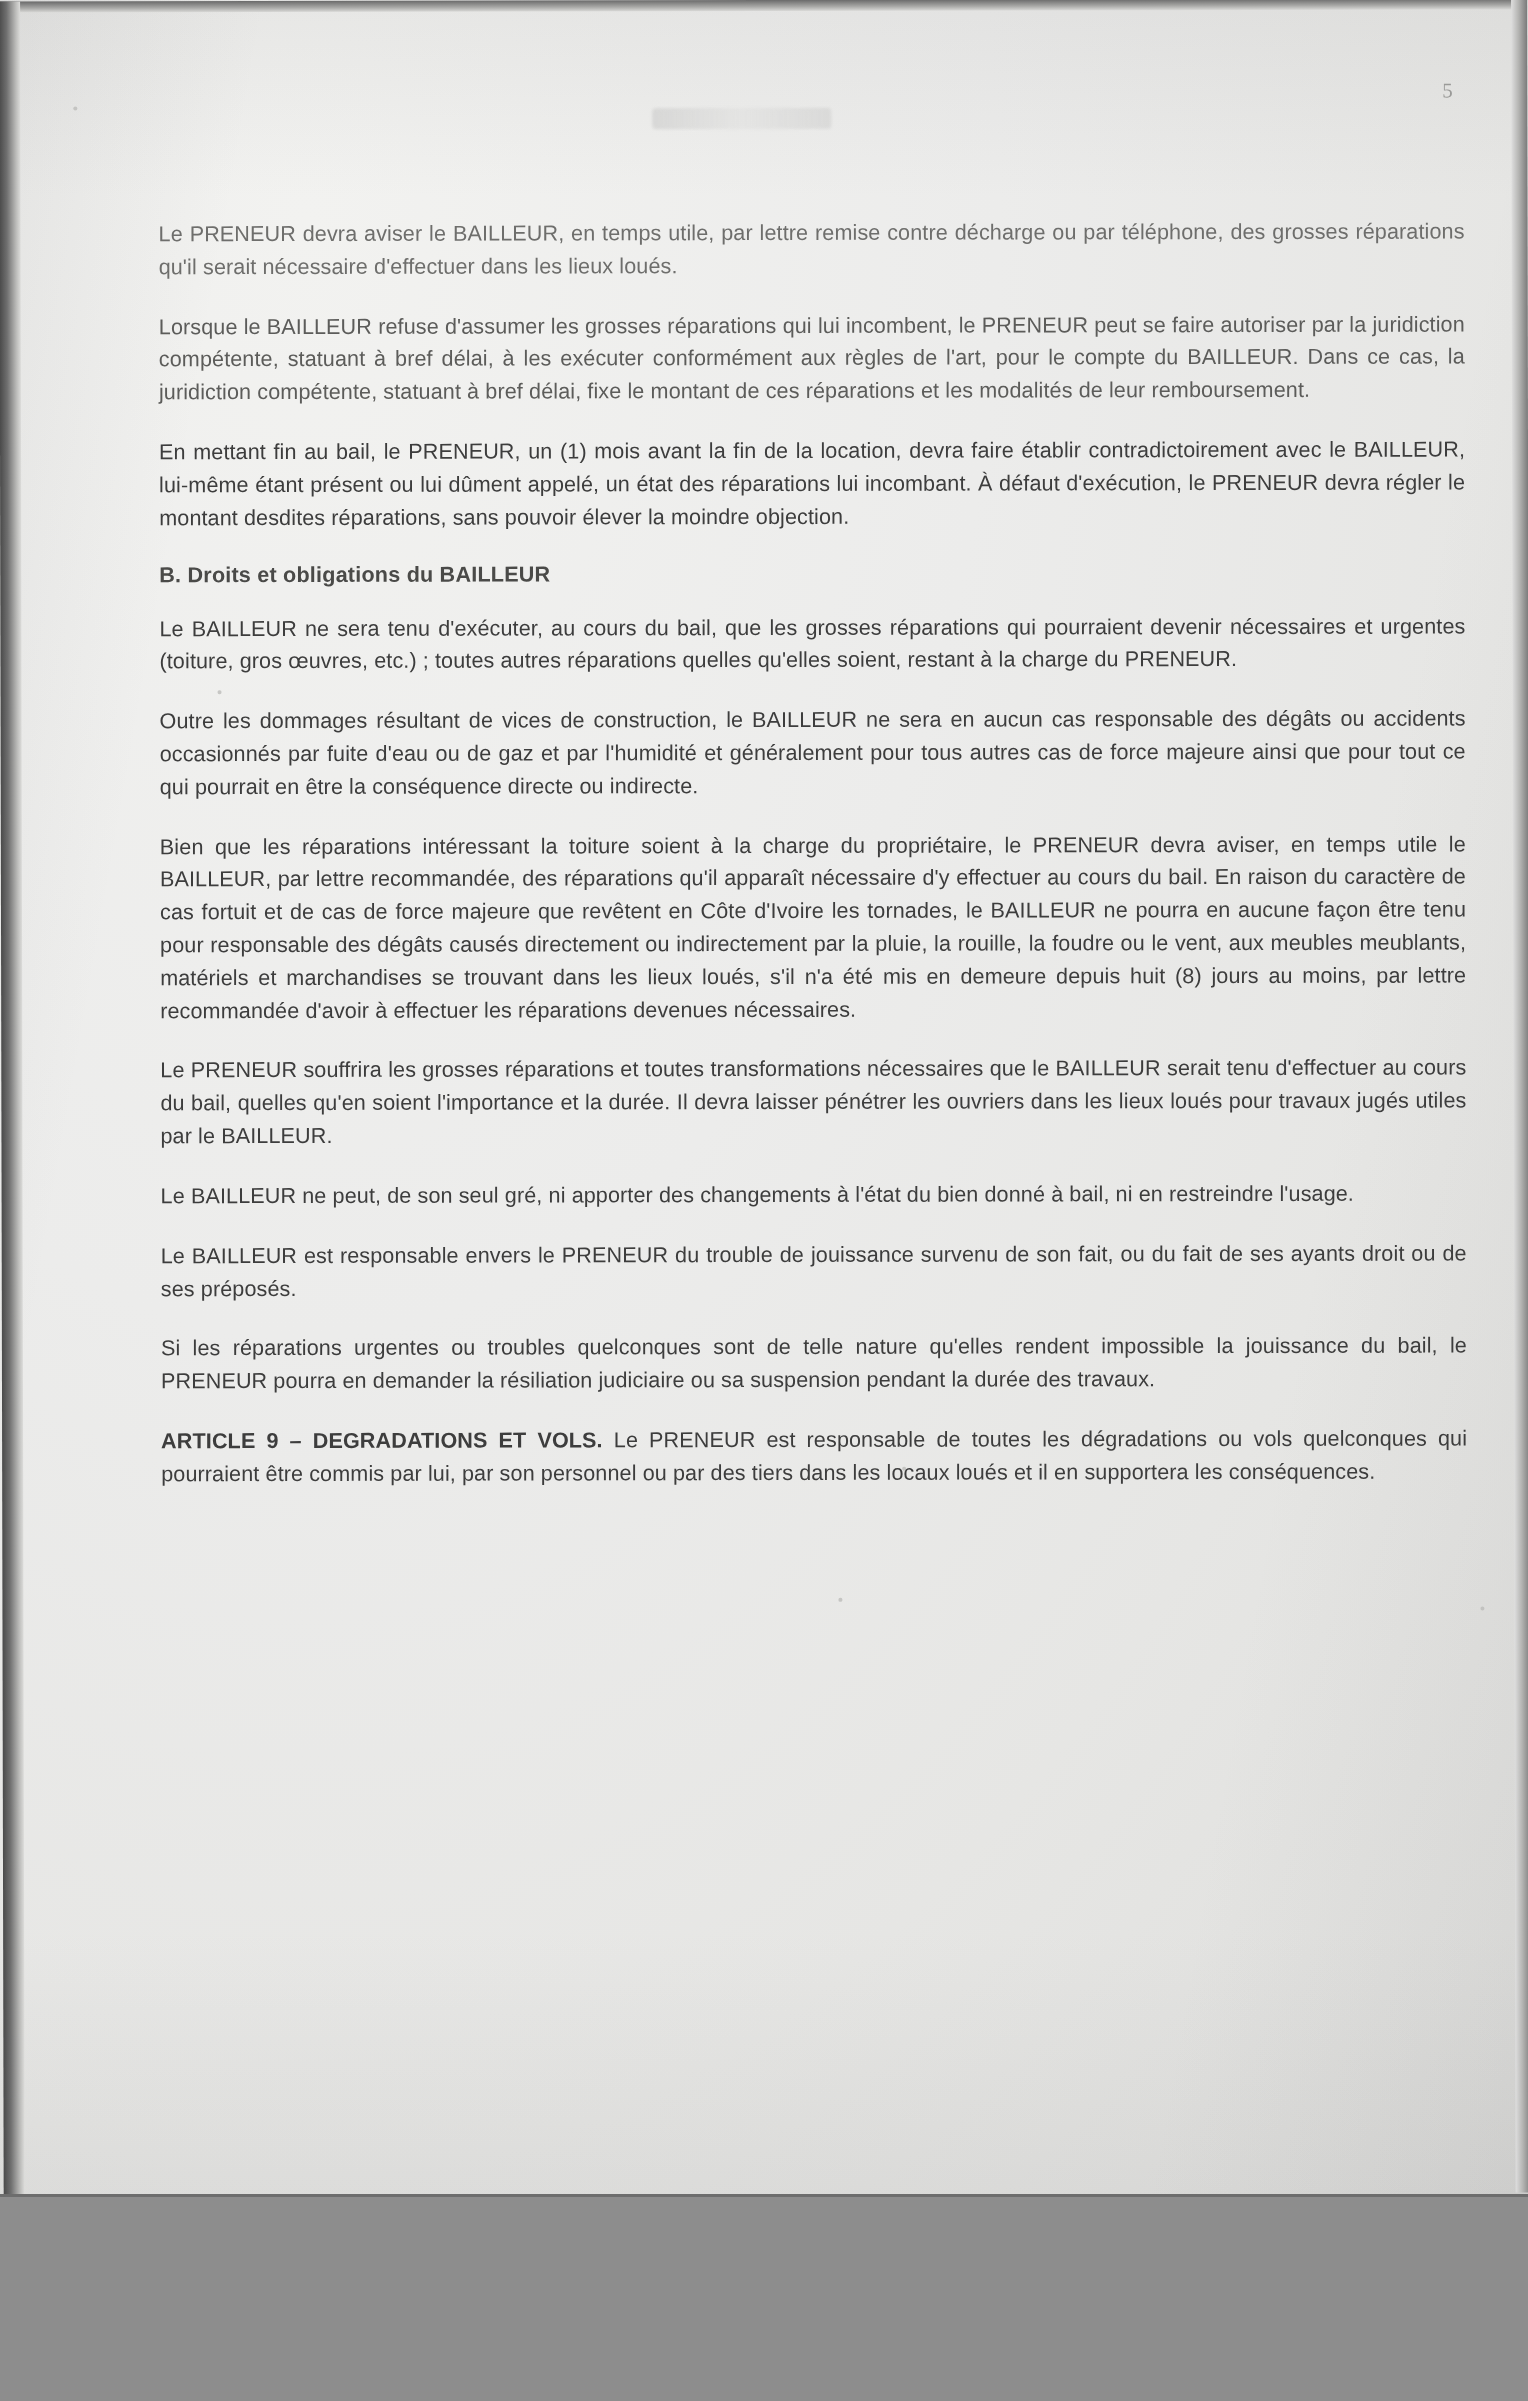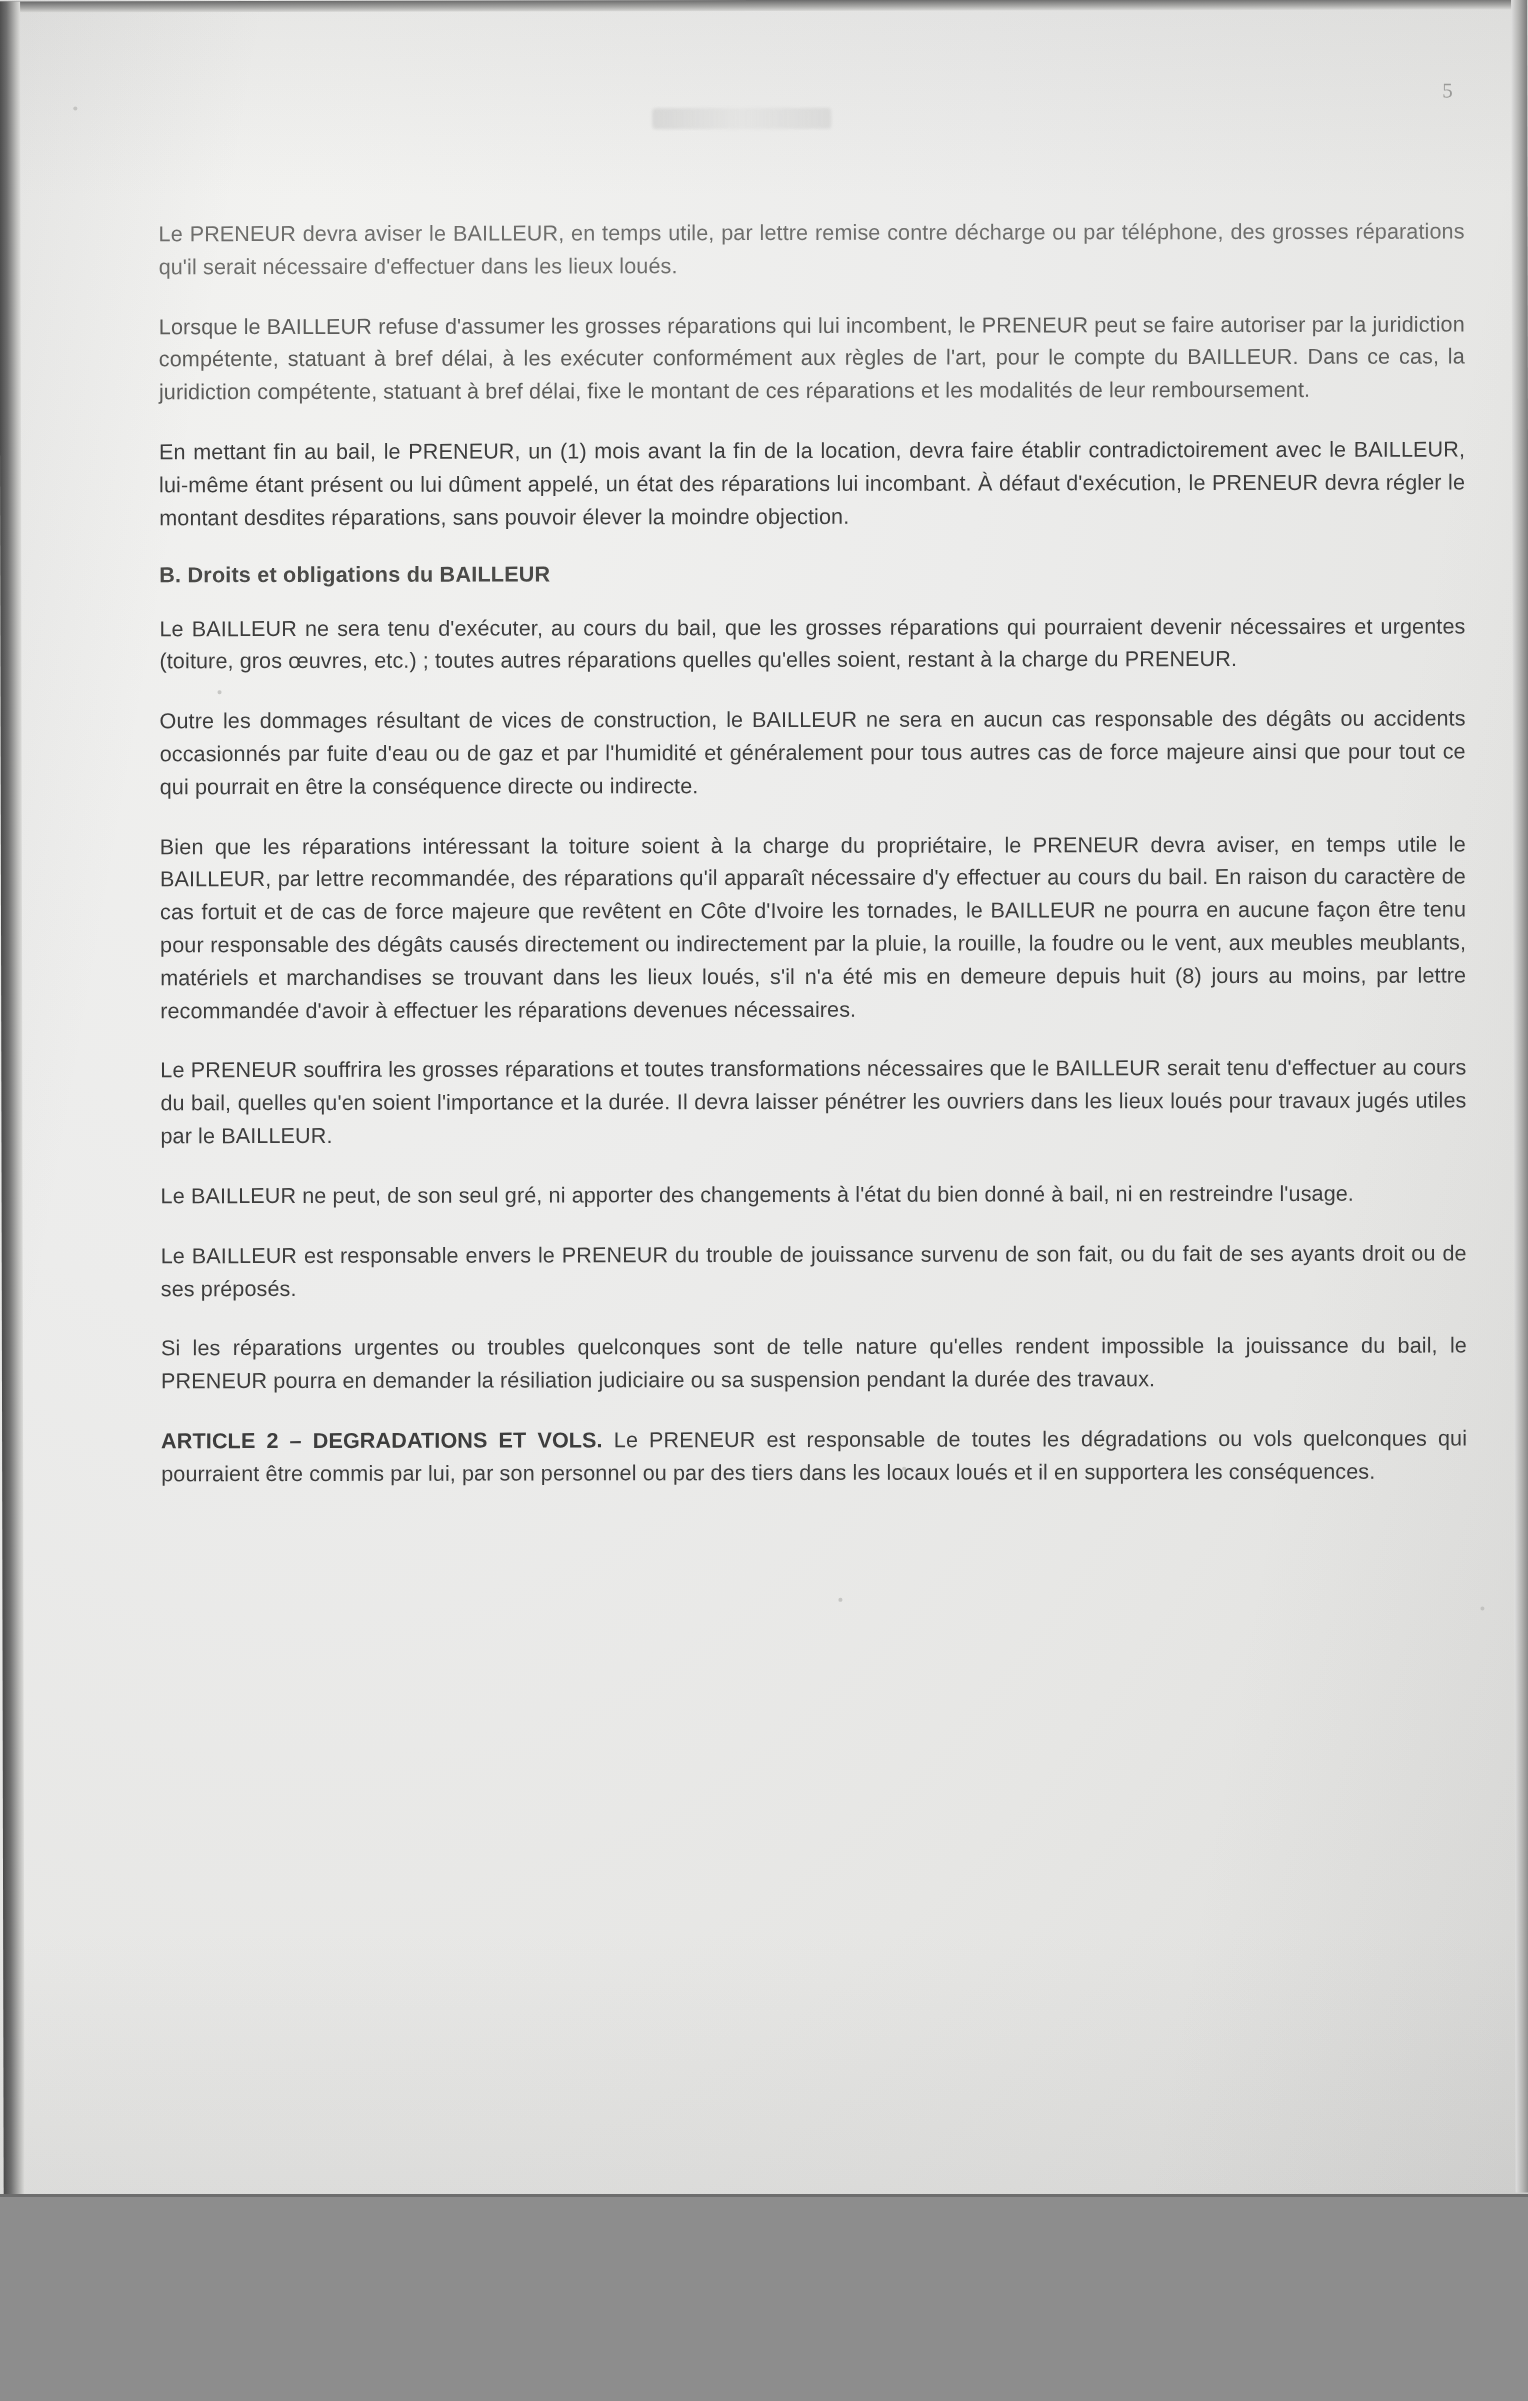--- a/index.html
+++ b/index.html
@@ -177,20 +177,20 @@
       <h2 class="heading">B. Droits et obligations du BAILLEUR</h2>
 
       <p class="para">Le BAILLEUR ne sera tenu d'exécuter, au cours du bail, que les grosses réparations qui pourraient devenir nécessaires et urgentes (toiture, gros œuvres, etc.) ; toutes autres réparations quelles qu'elles soient, restant à la charge du PRENEUR.</p>
       <p class="para">Outre les dommages résultant de vices de construction, le BAILLEUR ne sera en aucun cas responsable des dégâts ou accidents occasionnés par fuite d'eau ou de gaz et par l'humidité et généralement pour tous autres cas de force majeure ainsi que pour tout ce qui pourrait en être la conséquence directe ou indirecte.</p>
       <p class="para">Bien que les réparations intéressant la toiture soient à la charge du propriétaire, le PRENEUR devra aviser, en temps utile le BAILLEUR, par lettre recommandée, des réparations qu'il apparaît nécessaire d'y effectuer au cours du bail. En raison du caractère de cas fortuit et de cas de force majeure que revêtent en Côte d'Ivoire les tornades, le BAILLEUR ne pourra en aucune façon être tenu pour responsable des dégâts causés directement ou indirectement par la pluie, la rouille, la foudre ou le vent, aux meubles meublants, matériels et marchandises se trouvant dans les lieux loués, s'il n'a été mis en demeure depuis huit (8) jours au moins, par lettre recommandée d'avoir à effectuer les réparations devenues nécessaires.</p>
       <p class="para">Le PRENEUR souffrira les grosses réparations et toutes transformations nécessaires que le BAILLEUR serait tenu d'effectuer au cours du bail, quelles qu'en soient l'importance et la durée. Il devra laisser pénétrer les ouvriers dans les lieux loués pour travaux jugés utiles par le BAILLEUR.</p>
       <p class="para">Le BAILLEUR ne peut, de son seul gré, ni apporter des changements à l'état du bien donné à bail, ni en restreindre l'usage.</p>
       <p class="para">Le BAILLEUR est responsable envers le PRENEUR du trouble de jouissance survenu de son fait, ou du fait de ses ayants droit ou de ses préposés.</p>
       <p class="para">Si les réparations urgentes ou troubles quelconques sont de telle nature qu'elles rendent impossible la jouissance du bail, le PRENEUR pourra en demander la résiliation judiciaire ou sa suspension pendant la durée des travaux.</p>
 
-      <p class="para"><span class="strong">ARTICLE 2 – DEGRADATIONS ET VOLS.</span><span> Le PRENEUR est responsable de toutes les dégradations ou vols quelconques qui pourraient être commis par lui, par son personnel ou par des tiers dans les locaux loués et il en supportera les conséquences.</span></p>
+      <p class="para"><span class="strong">ARTICLE 9 – DEGRADATIONS ET VOLS.</span><span> Le PRENEUR est responsable de toutes les dégradations ou vols quelconques qui pourraient être commis par lui, par son personnel ou par des tiers dans les locaux loués et il en supportera les conséquences.</span></p>
 
     </div>
   </div>
 </div>
 
 <div id="bottom-band"></div>
 
 
 </body></html>

